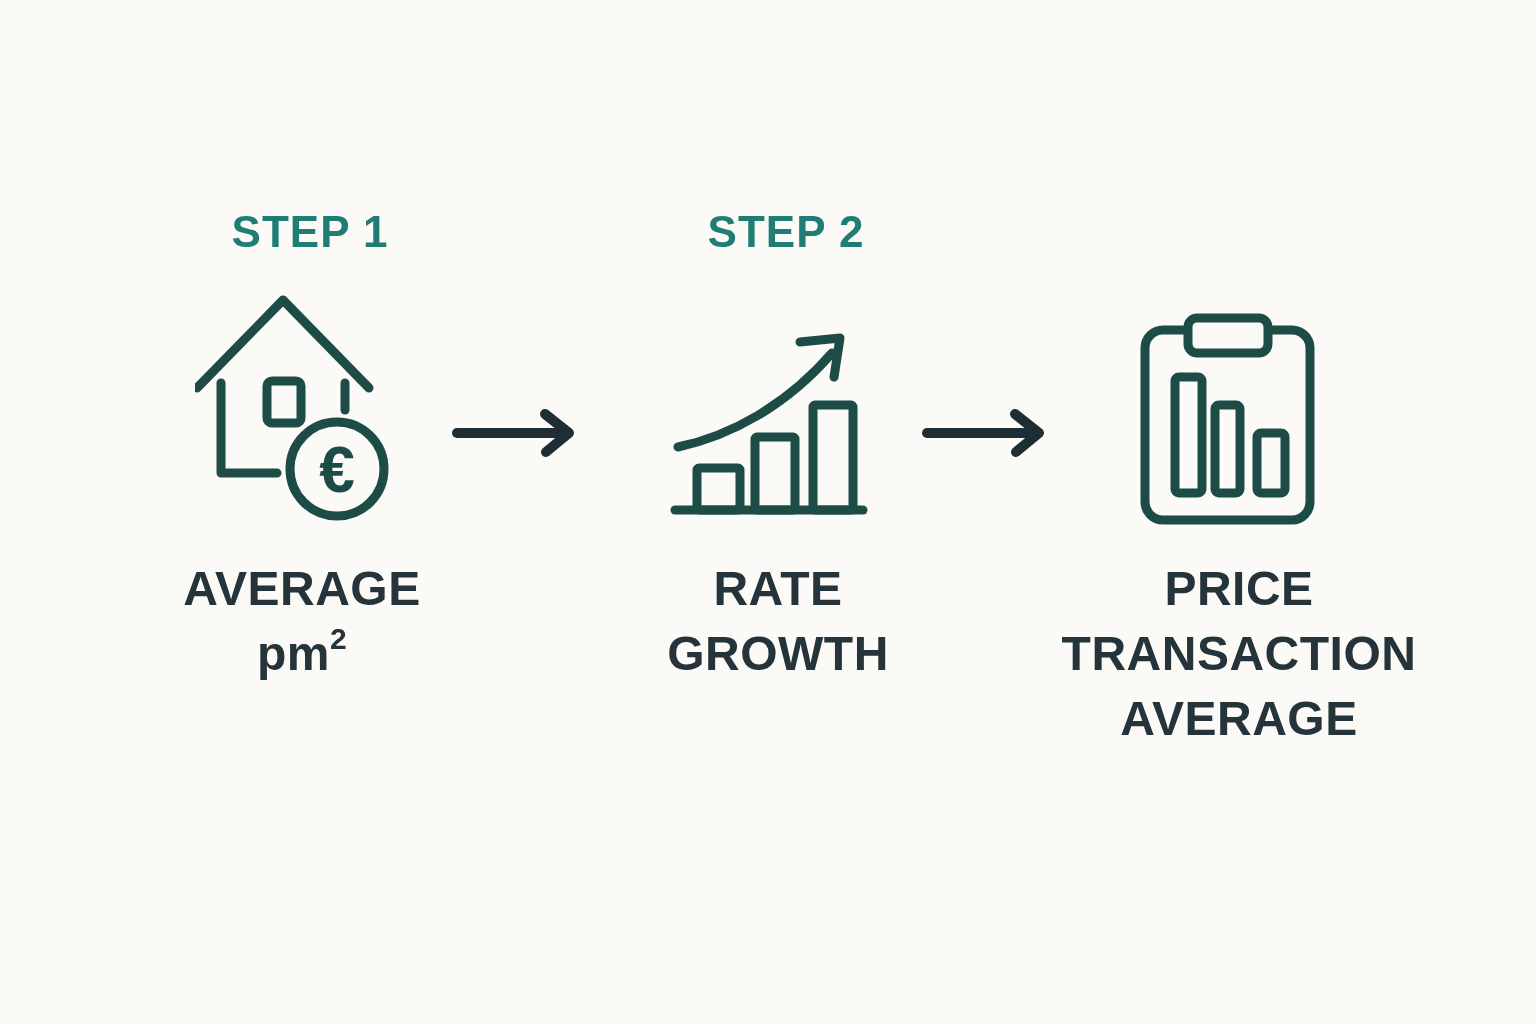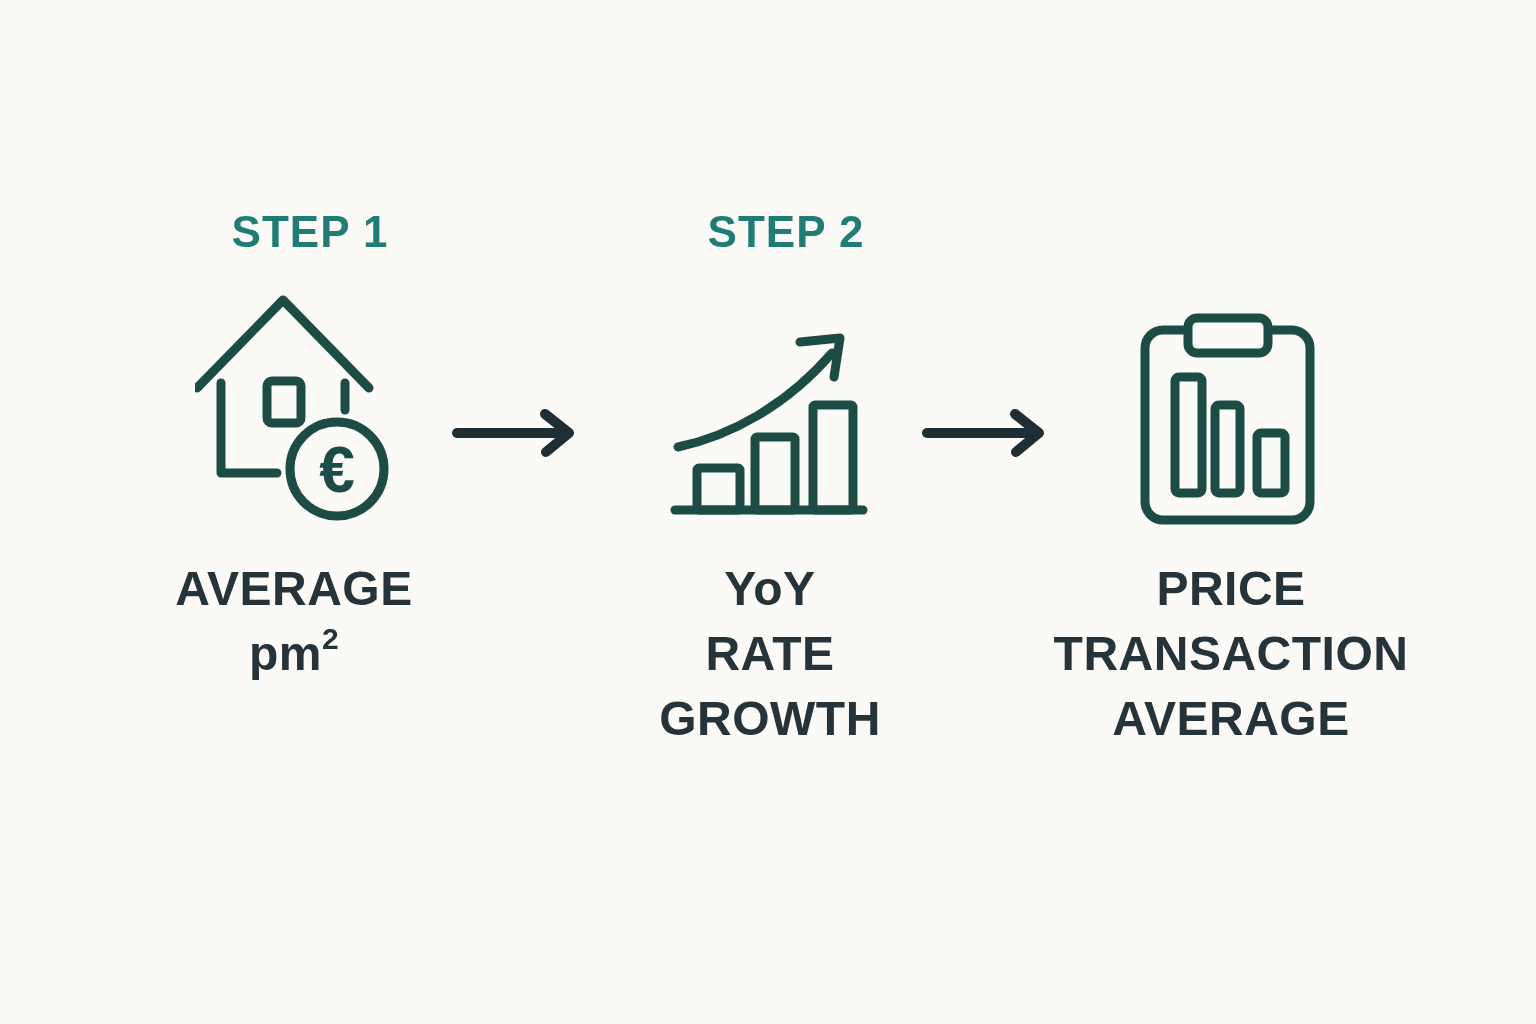--- a/index.html
+++ b/index.html
@@ -46,21 +46,21 @@
     position: absolute;
     top: 408px;
     width: 130px;
     height: 50px;
   }
   .arrow-1 { left: 452px; }
   .arrow-2 { left: 922px; }
   .step-label {
     position: absolute;
     top: 556px;
-    left: 0;
+    left: 8px;
     width: 100%;
     text-align: center;
     font-size: 48px;
     font-weight: bold;
     letter-spacing: 0.5px;
     color: #25333a;
     line-height: 65px;
   }
   .step-label sup {
     font-size: 30px;
@@ -106,21 +106,20 @@
     <h2 class="step-heading">STEP 1</h2>
     <div class="step-label">
       <div>AVERAGE</div>
       <div><span>pm</span><sup>2</sup></div>
     </div>
   </section>
 
   <section class="step step-col-2">
     <h2 class="step-heading">STEP 2</h2>
     <div class="step-label">
-      <div>YoY</div>
       <div>RATE</div>
       <div>GROWTH</div>
     </div>
   </section>
 
   <section class="step step-col-3">
     <div class="step-label">
       <div>PRICE</div>
       <div>TRANSACTION</div>
       <div>AVERAGE</div>

